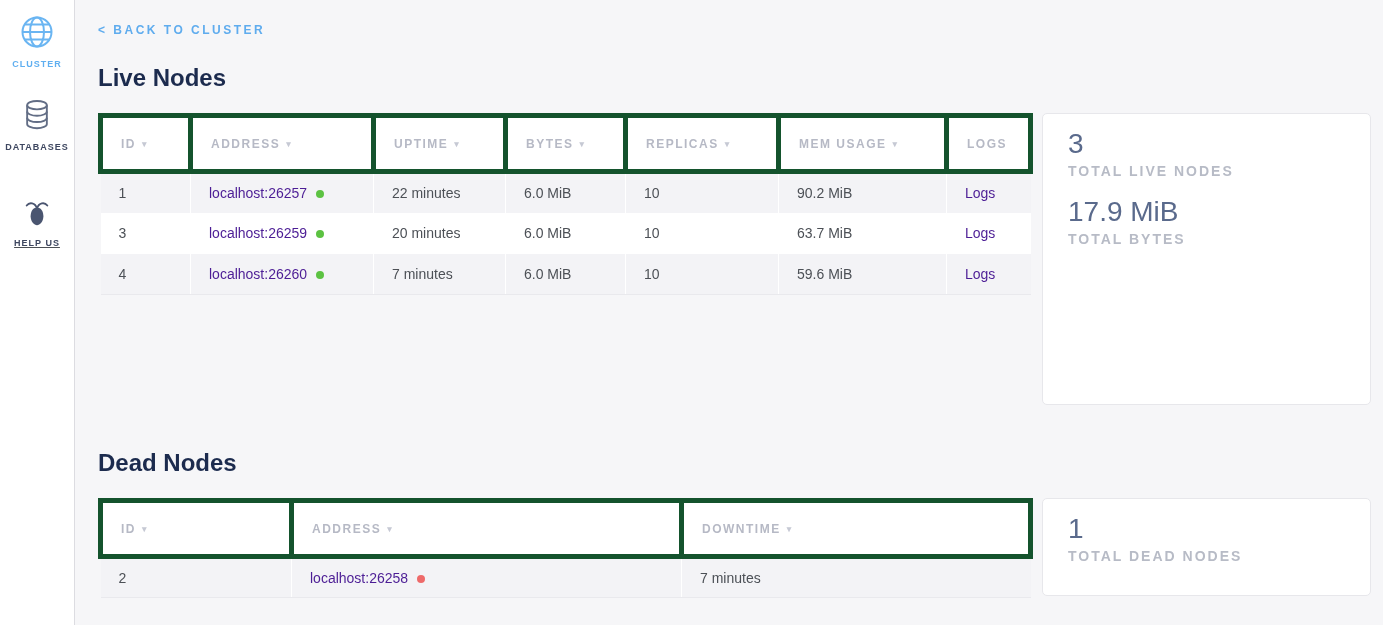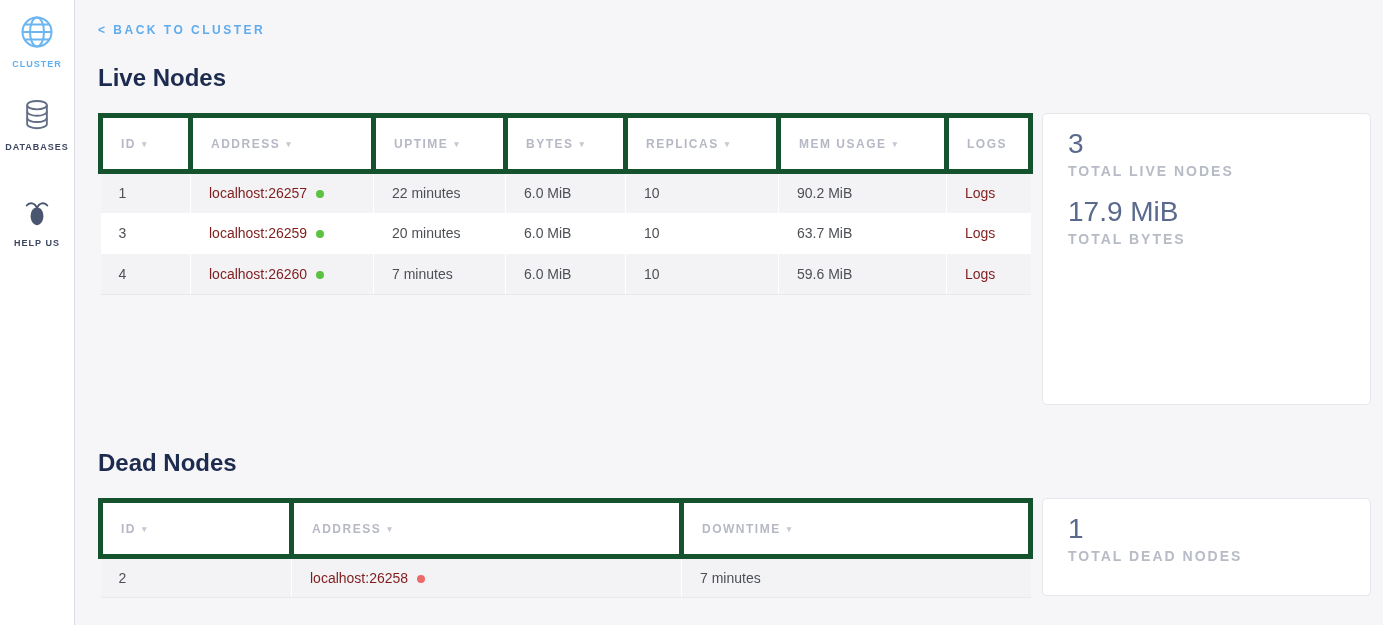--- a/index.html
+++ b/index.html
@@ -100,21 +100,21 @@
 
   .sort-arrow::after {
     content: "▾";
     font-size: 9px;
     color: #c6c9d4;
     margin-left: 6px;
     position: relative;
     top: -1px;
   }
   a.table-link {
-    color: #7f1d1d;
+    color: #4c1d95;
     text-decoration: none;
     cursor: pointer;
   }
   .status-dot {
     display: inline-block;
     width: 8px;
     height: 8px;
     border-radius: 50%;
     margin-left: 9px;
   }
@@ -164,21 +164,21 @@
     <span>
       <svg width="30" height="34" viewBox="0 0 32 34" fill="none" stroke="#626d85" stroke-width="2">
         <ellipse cx="16" cy="6.5" rx="10.5" ry="4.5"></ellipse>
         <path d="M5.5 6.5v20c0 2.6 4.7 4.6 10.5 4.6s10.5-2 10.5-4.6v-20"></path>
         <path d="M5.5 13.2c0 2.6 4.7 4.6 10.5 4.6s10.5-2 10.5-4.6"></path>
         <path d="M5.5 19.9c0 2.6 4.7 4.6 10.5 4.6s10.5-2 10.5-4.6"></path>
       </svg>
     </span>
     <span class="nav-label">DATABASES</span>
   </div>
-  <div class="nav-item" style="margin-top:17px;">
+  <div class="nav-item" style="margin-top:17px;text-decoration:underline;">
     <span>
       <svg width="30" height="30" viewBox="0 0 32 32">
         <path d="M16 11C14 5 8 4 5 8" fill="none" stroke="#4a5570" stroke-width="2" stroke-linecap="round"></path>
         <path d="M16 11C18 5 24 4 27 8" fill="none" stroke="#4a5570" stroke-width="2" stroke-linecap="round"></path>
         <path d="M16 10c4.5 0 6.8 4.5 6.8 9.5 0 5.8-3.8 9.5-6.8 9.5s-6.8-3.7-6.8-9.5C9.2 14.5 11.5 10 16 10Z" fill="#4a5570"></path>
       </svg>
     </span>
     <span class="nav-label">HELP US</span>
   </div>
 </aside>

